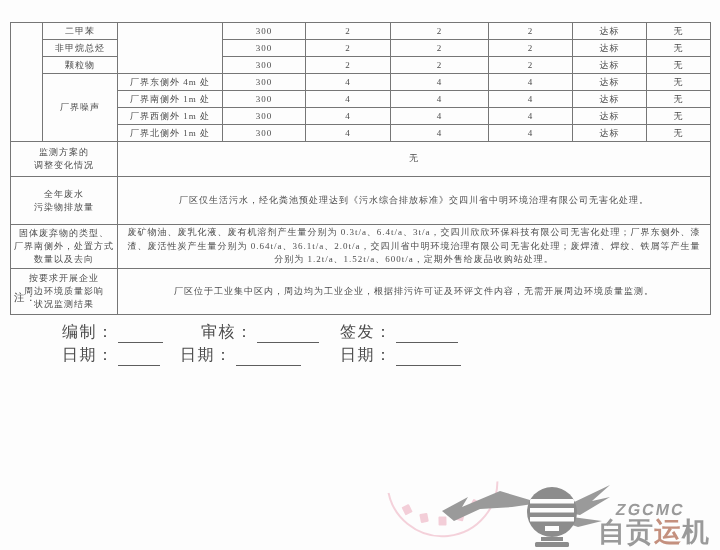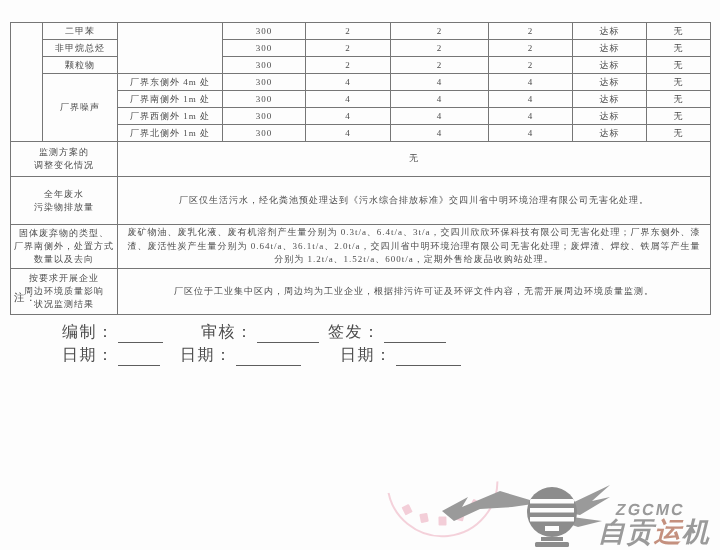--- a/index.html
+++ b/index.html
@@ -31,21 +31,21 @@
   .sig { position:absolute; font-size:16px; letter-spacing:1.5px; color:#4c4c4c; white-space:nowrap; }
   .sig .line { display:inline-block; height:11px; border-bottom:1px solid #5e5e5e; margin-left:3px; vertical-align:bottom; }
   
   .stamp { position:absolute; left:386px; top:487px; width:122px; height:58px; overflow:hidden; transform:rotate(-6deg); opacity:.75; }
   .stamp .arc { position:absolute; left:4px; top:-62px; width:112px; height:112px; border-radius:50%; border:2.5px solid rgba(232,148,170,.55); }
   .stamp .mark { position:absolute; width:8px; height:9px; background:rgba(230,140,164,.55); border-radius:1px; }
   
   .logo { position:absolute; right:10px; bottom:3px; display:flex; align-items:flex-end; }
   .logo-text { display:flex; flex-direction:column; align-items:flex-start; margin-left:-14px; font-family:"Liberation Sans","DejaVu Sans",sans-serif; }
   .logo-en { font-size:16px; font-weight:bold; letter-spacing:2px; transform:skewX(-10deg); line-height:14px; margin-left:18px; }
-  .logo-cn { font-size:27px; font-weight:bold; letter-spacing:1px; line-height:30px; white-space:nowrap;font-style:italic; }
+  .logo-cn { font-size:27px; font-weight:bold; letter-spacing:1px; line-height:30px; white-space:nowrap; }
 </style>
 </head>
 <body>
 
 <table class="doc">
   <colgroup>
     <col style="width:32px">
       <col style="width:75px">
       <col style="width:105px">
     <col style="width:83px">
@@ -151,21 +151,21 @@
   </table>
 
 <div class="note">注：</div>
 
 <div class="sig" style="left:62px;  top:322px;">
   <span>编制：</span><span class="line" style="width:45px"></span>
 </div>
 <div class="sig" style="left:180px; top:322px;margin-left:21px;">
   <span>审核：</span><span class="line" style="width:62px"></span>
 </div>
-<div class="sig" style="left:328px; top:322px;">
+<div class="sig" style="left:340px; top:322px;">
   <span>签发：</span><span class="line" style="width:62px"></span>
 </div>
 <div class="sig" style="left:62px;  top:345px;">
   <span>日期：</span><span class="line" style="width:42px"></span>
 </div>
 <div class="sig" style="left:180px; top:345px;">
   <span>日期：</span><span class="line" style="width:65px"></span>
 </div>
 <div class="sig" style="left:340px; top:345px;">
   <span>日期：</span><span class="line" style="width:65px"></span>

